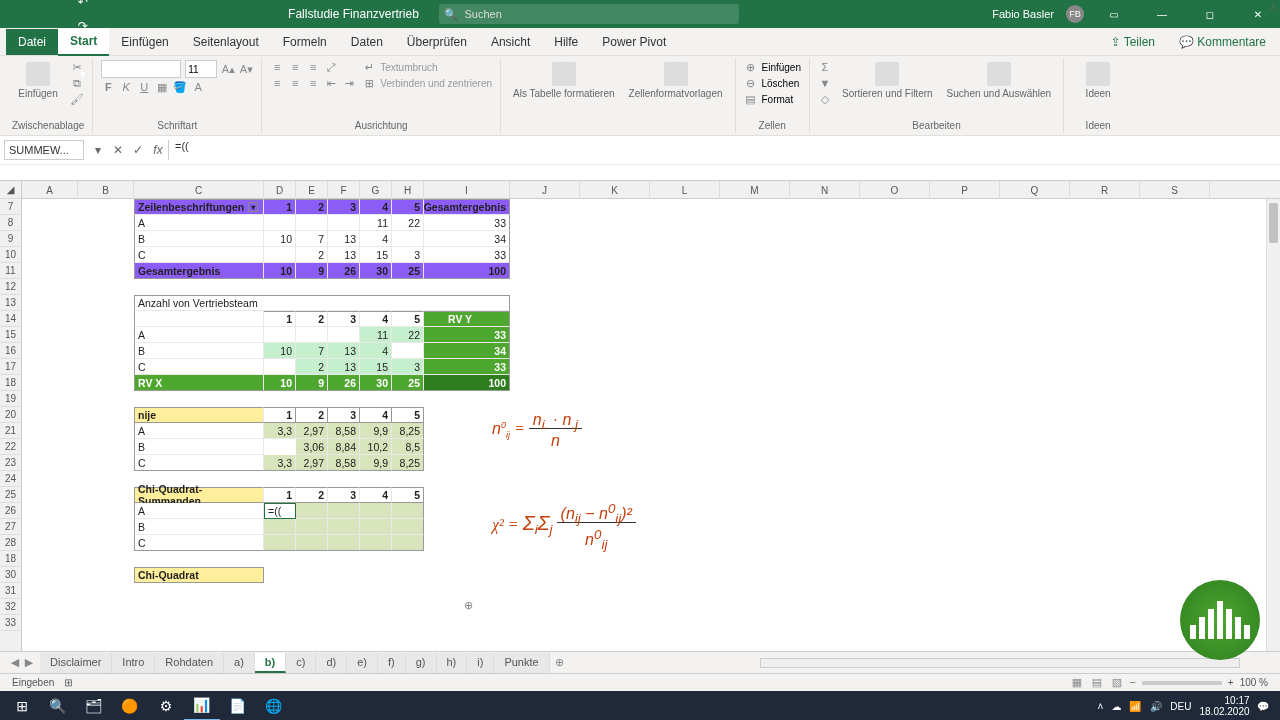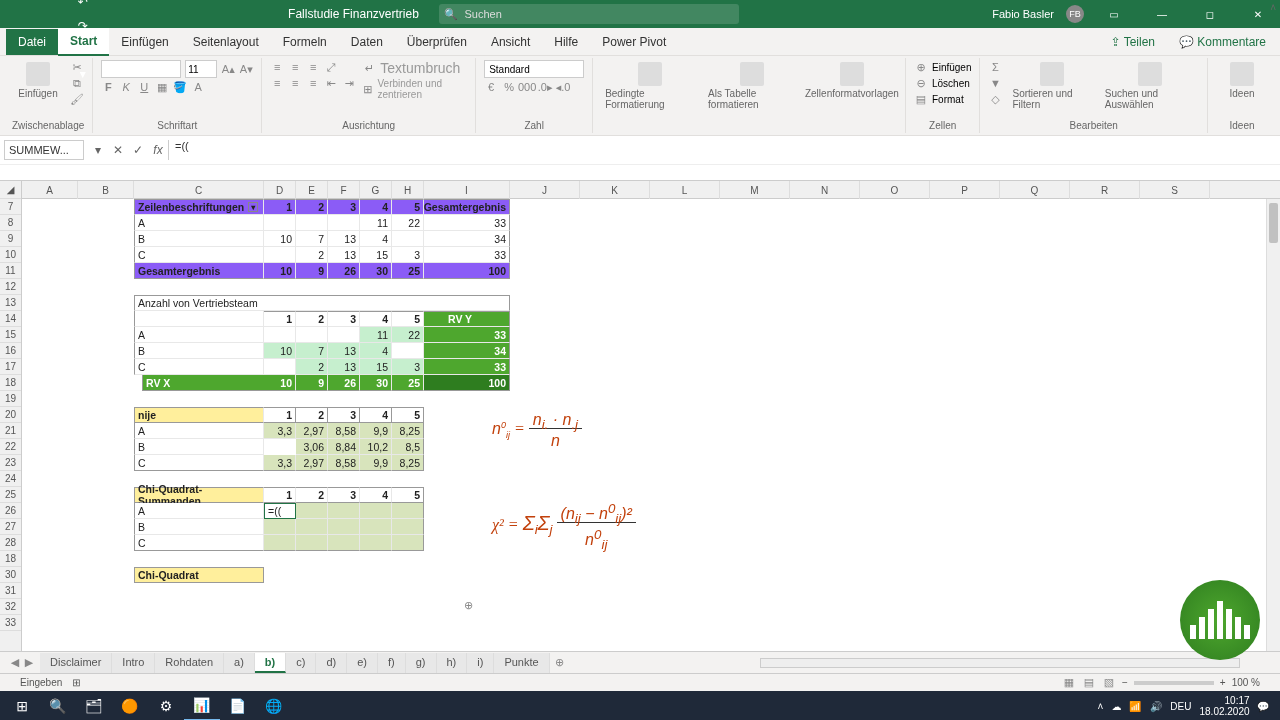--- a/index.html
+++ b/index.html
@@ -73,21 +73,21 @@
 .formula-img { position:absolute; font-family: 'Times New Roman', serif; font-style:italic; color:#c2410c;}
 
 
 .sheet-bar { height:22px; background:#f3f2f1; border-top:1px solid #ccc; display:flex; align-items:center; padding:0 40px; gap:0;}
 .sheet-tab { padding:3px 10px; font-size:11px; border-right:1px solid #ddd; background:#e8e8e8; color:#555;}
 .sheet-tab.active { background:#fff; border-bottom:2px solid #217346; color:#217346; font-weight:600;}
 .sheet-add { width:20px; text-align:center; color:#888;}
 .scroll-sheet { margin-left:auto; width:40%; height:10px; background:#eee; border:1px solid #ccc;}
 
 
-.status-bar { height:18px; background:#f3f2f1; border-top:1px solid #ccc; display:flex; align-items:center; padding:0 20px; font-size:10px; color:#555; justify-content:space-between;}
+.status-bar { height:18px; background:#f3f2f1; border-top:1px solid #ccc; display:flex; align-items:center; padding:0 12px; font-size:10px; color:#555; justify-content:space-between;}
 .view-controls { display:flex; gap:6px; align-items:center;}
 .zoom-slider { width:80px; height:4px; background:#ccc;}
 
 
 .taskbar { height:30px; background:#1f2939; display:flex; align-items:center; padding:0 4px; color:#fff;}
 .task-icon { width:36px; height:30px; display:inline-flex; align-items:center; justify-content:center; font-size:14px;}
 .task-icon.active { border-bottom:2px solid #76b9ed;}
 .tray { margin-left:auto; display:flex; align-items:center; gap:8px; font-size:10px; padding-right:6px;}
 .tray-time { text-align:right; line-height:1.1;}
 
@@ -204,49 +204,32 @@
           <span class="mini-icon">≡</span>
           <span class="mini-icon">≡</span>
           <span class="mini-icon">≡</span>
           <span class="mini-icon">⇤</span>
           <span class="mini-icon">⇥</span>
         </div>
       </div>
       <div class="ribbon-subcol">
         <div class="ribbon-row">
             <span class="mini-icon">↵</span>
-            <span style="font-size:14px;color:#999;">Textumbruch</span>
+            <span style="font-size:10px;color:#999;">Textumbruch</span>
           </div>
         <div class="ribbon-row">
             <span class="mini-icon">⊞</span>
             <span style="font-size:10px;color:#999;">Verbinden und zentrieren</span>
           </div>
       </div>
     </div>
     <div class="ribbon-group-label">Ausrichtung</div>
   </div>
   <div class="ribbon-group">
-    <div class="ribbon-controls ribbon-subcol">
-      <input class="num-select" value="Standard" style="">
-      <div class="ribbon-row">
-        <span class="mini-icon">€</span>
-        <span class="mini-icon">%</span>
-        <span class="mini-icon">000</span>
-        <span class="mini-icon">.0▸</span>
-        <span class="mini-icon">◂.0</span>
-      </div>
-    </div>
-    <div class="ribbon-group-label">Zahl</div>
-  </div>
-  <div class="ribbon-group">
     <div class="ribbon-controls">
-      <div class="ribbon-btn large">
-          <span class="ribbon-icon-lg"></span>
-          <span>Bedingte Formatierung</span>
-        </div>
       <div class="ribbon-btn large">
           <span class="ribbon-icon-lg"></span>
           <span>Als Tabelle formatieren</span>
         </div>
       <div class="ribbon-btn large">
           <span class="ribbon-icon-lg"></span>
           <span>Zellenformatvorlagen</span>
         </div>
     </div>
   </div>
@@ -423,21 +406,21 @@
         <div class="cell right" style="left: 338px; width: 32px; top: 144px; background: rgb(198, 239, 206);">4</div>
         <div class="cell right" style="left: 370px; width: 32px; top: 144px;"></div>
         <div class="cell bg-green right br" style="left: 402px; width: 86px; top: 144px;">34</div>
         <div class="cell bl" style="left: 112px; width: 130px; top: 160px;">C</div>
         <div class="cell right" style="left: 242px; width: 32px; top: 160px;"></div>
         <div class="cell right" style="left: 274px; width: 32px; top: 160px; background: rgb(198, 239, 206);">2</div>
         <div class="cell right" style="left: 306px; width: 32px; top: 160px; background: rgb(198, 239, 206);">13</div>
         <div class="cell right" style="left: 338px; width: 32px; top: 160px; background: rgb(198, 239, 206);">15</div>
         <div class="cell right" style="left: 370px; width: 32px; top: 160px; background: rgb(198, 239, 206);">3</div>
         <div class="cell bg-green right br" style="left: 402px; width: 86px; top: 160px;">33</div>
-        <div class="cell bg-green bl bb" style="left: 112px; width: 130px; top: 176px; margin-left: 8px;">RV X</div>
+        <div class="cell bg-green bl bb" style="left: 112px; width: 130px; top: 176px;">RV X</div>
         <div class="cell bg-green right bb" style="left: 242px; width: 32px; top: 176px;">10</div>
         <div class="cell bg-green right bb" style="left: 274px; width: 32px; top: 176px;">9</div>
         <div class="cell bg-green right bb" style="left: 306px; width: 32px; top: 176px;">26</div>
         <div class="cell bg-green right bb" style="left: 338px; width: 32px; top: 176px;">30</div>
         <div class="cell bg-green right bb" style="left: 370px; width: 32px; top: 176px;">25</div>
         <div class="cell bg-green-dk right br bb" style="left: 402px; width: 86px; top: 176px;">100</div>
         <div class="cell bg-yellow bold bt bl bb" style="left: 112px; width: 130px; top: 208px;">nije</div>
         <div class="cell right bold bt bb br" style="left: 242px; width: 32px; top: 208px;">1</div>
         <div class="cell right bold bt bb br" style="left: 274px; width: 32px; top: 208px;">2</div>
         <div class="cell right bold bt bb br" style="left: 306px; width: 32px; top: 208px;">3</div>

